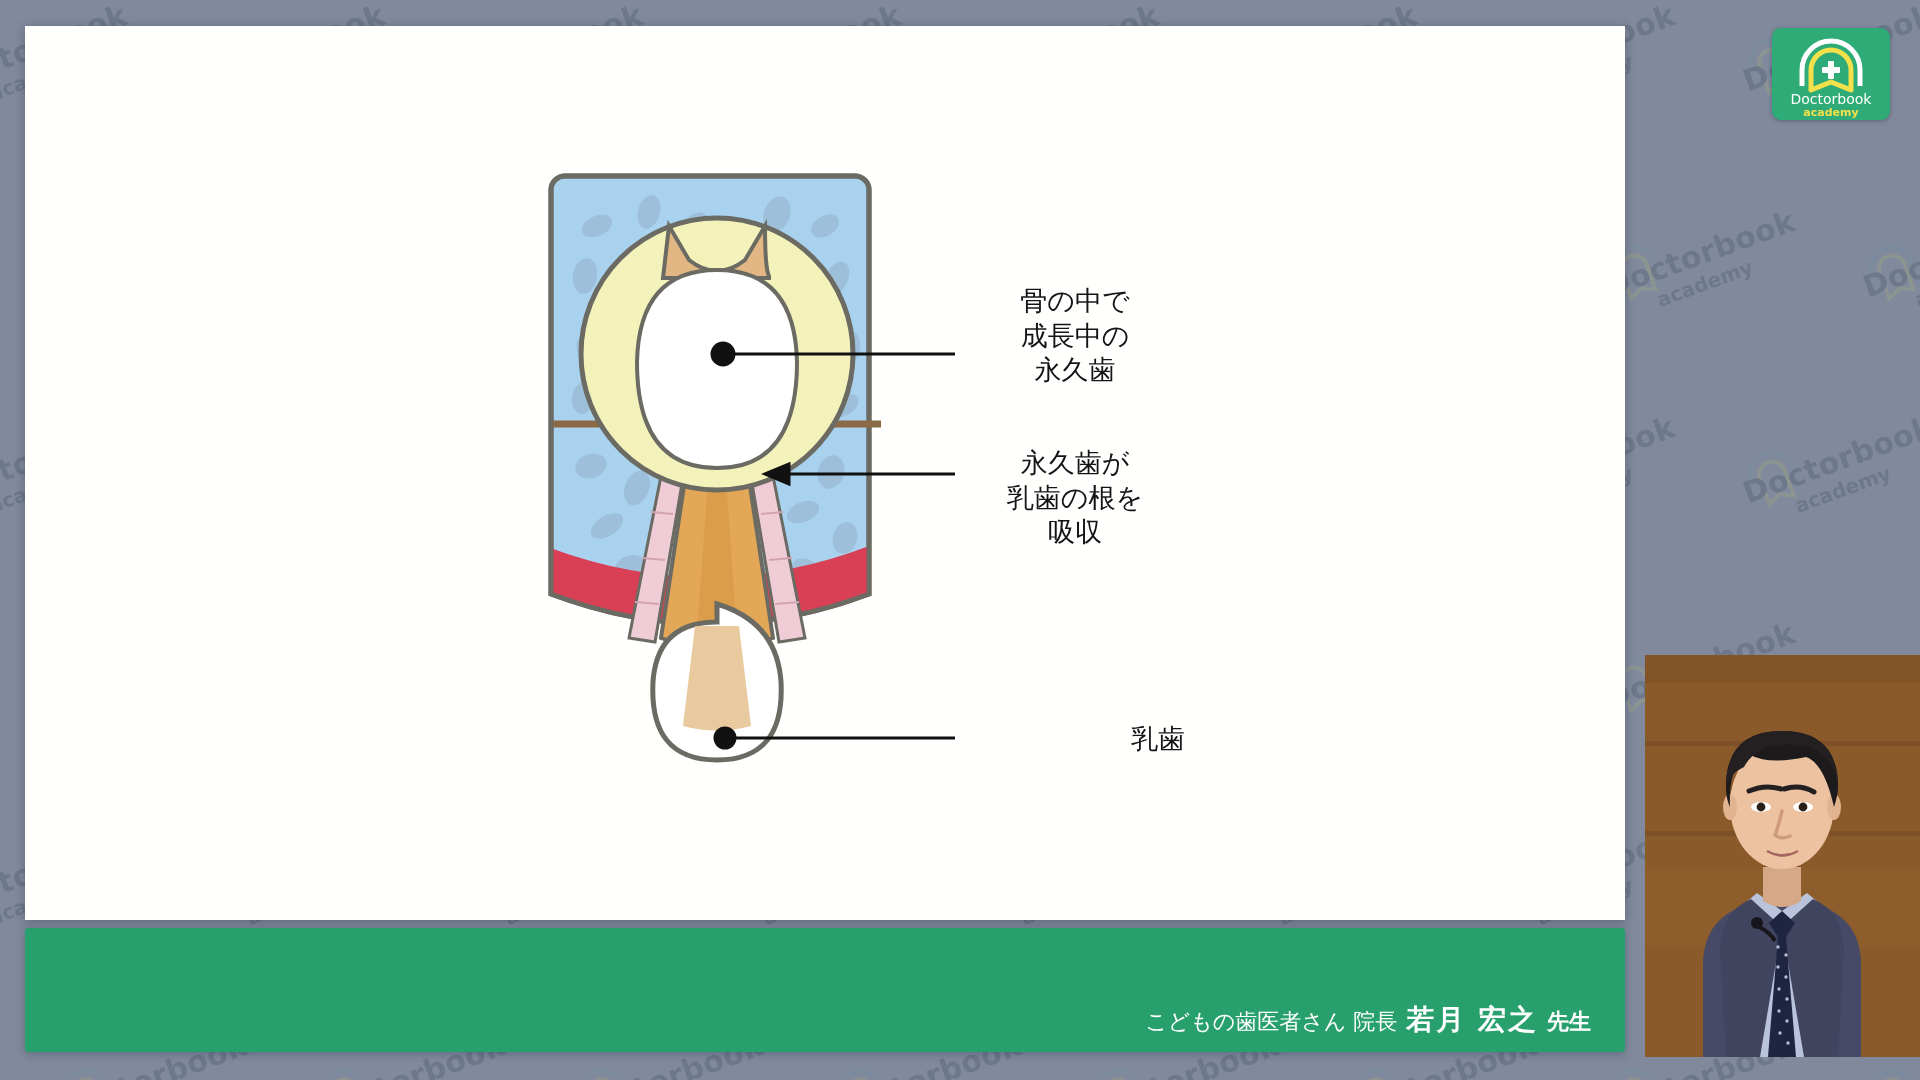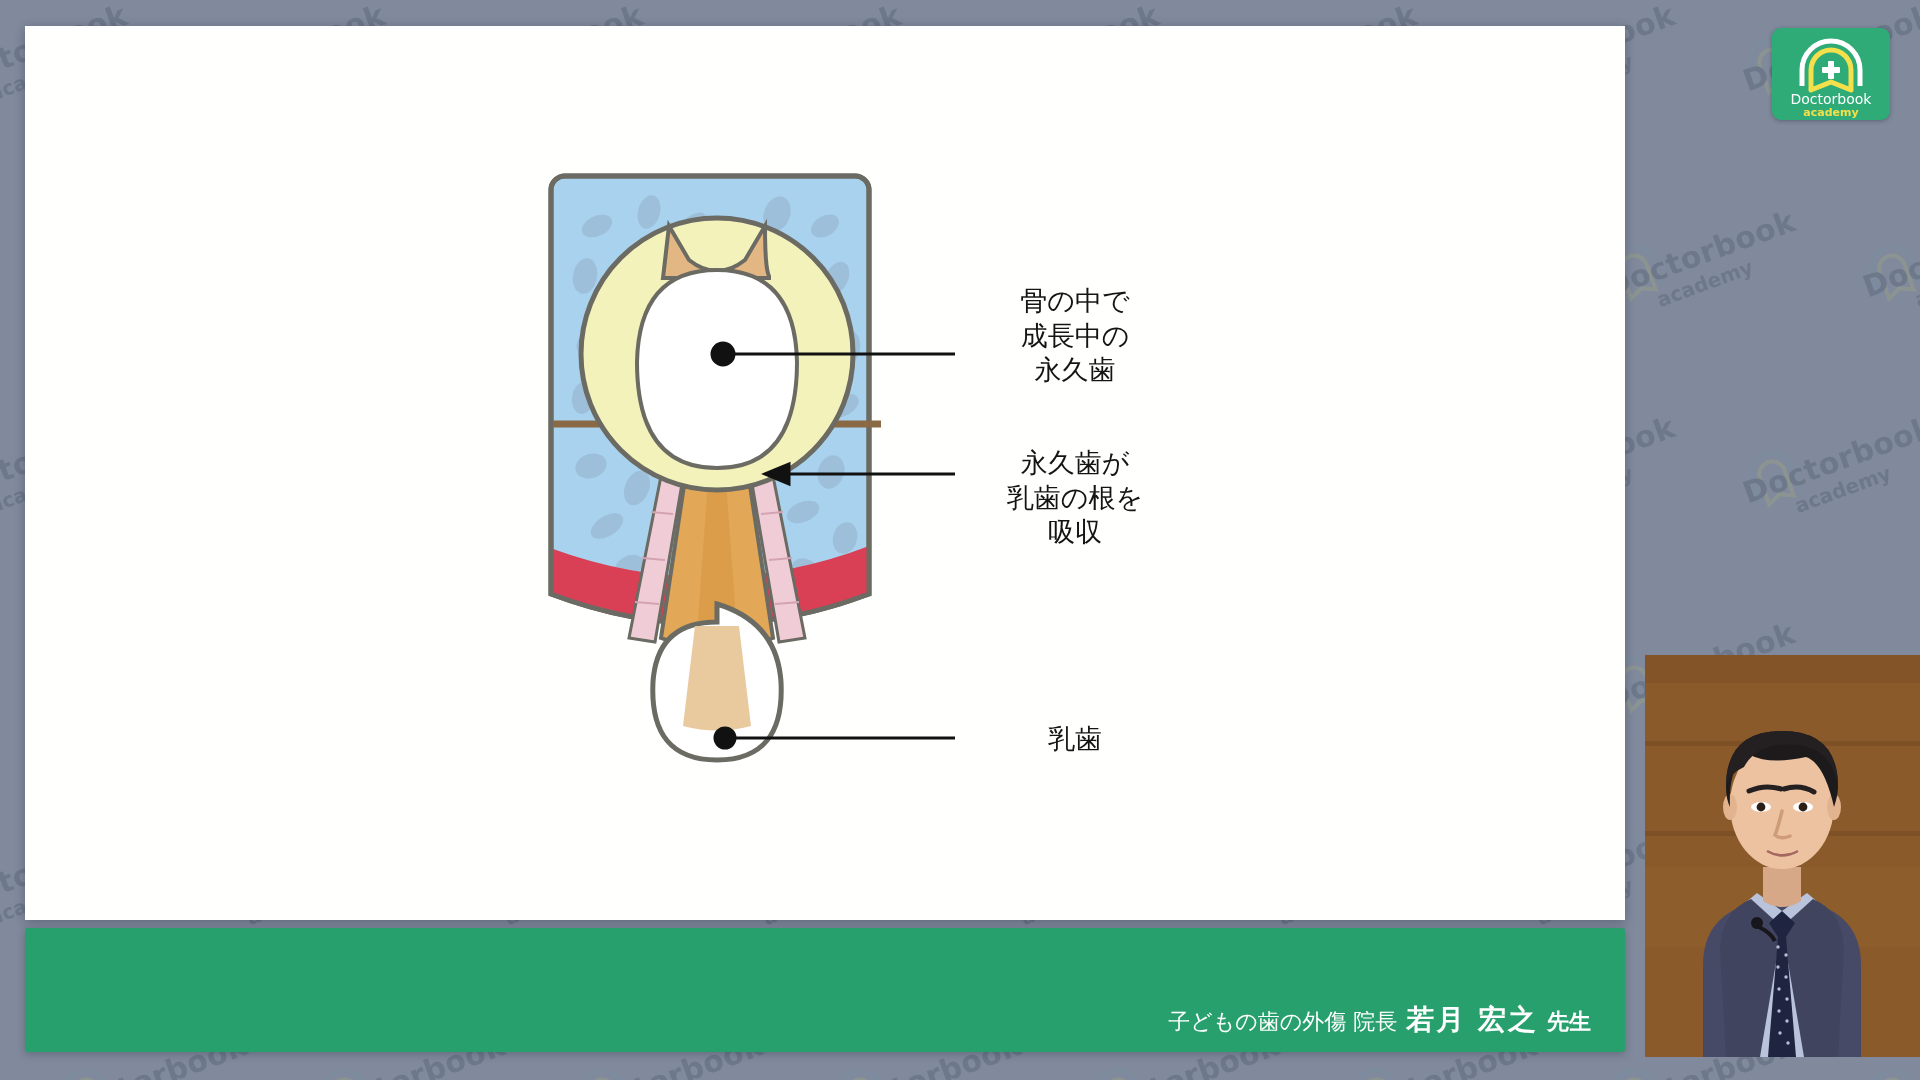--- a/index.html
+++ b/index.html
@@ -81,21 +81,21 @@
     position: absolute;
     color: #141414;
     font-size: 27px;
     line-height: 1.28;
     text-align: center;
     font-family: "DejaVu Sans", sans-serif;
     white-space: pre-line;
   }
   #label-permanent  { left: 940px; top: 258px;  width: 220px; }
   #label-resorption { left: 940px; top: 420px;  width: 220px; }
-  #label-primary    { left: 940px; top: 696px;  width: 220px; text-align: center; }
+  #label-primary    { left: 940px; top: 696px;  width: 220px; text-align: right; }
 
   
   #title-bar {
     position: absolute;
     left: 25px;
     top: 928px;
     width: 1600px;
     height: 124px;
     background: #27a06e;
     border-radius: 3px;
@@ -707,21 +707,21 @@
 
     <div class="diagram-label" id="label-resorption">永久歯が
 乳歯の根を
 吸収</div>
 
     <div class="diagram-label" id="label-primary">乳歯</div>
   </div>
 
   <div id="title-bar">
     <div id="presenter-row">
-      <span id="presenter-affiliation">子どもの歯の外傷 院長</span>
+      <span id="presenter-affiliation">こどもの歯医者さん 院長</span>
       <span id="presenter-name">若月 宏之</span>
       <span id="presenter-honorific">先生</span>
     </div>
   </div>
 
   <div id="brand-logo">
     <svg width="118" height="92" viewBox="0 0 118 92">
       <g>
         <path d="M30,58 v-16 a29,29 0 0 1 58,0 v16" fill="none" stroke="#ffffff" stroke-width="5"></path>
         <path d="M39,62 v-20 a20,20 0 0 1 40,0 v20 l-20,-8 z" fill="none" stroke="#f3e04a" stroke-width="5" stroke-linejoin="round"></path>

